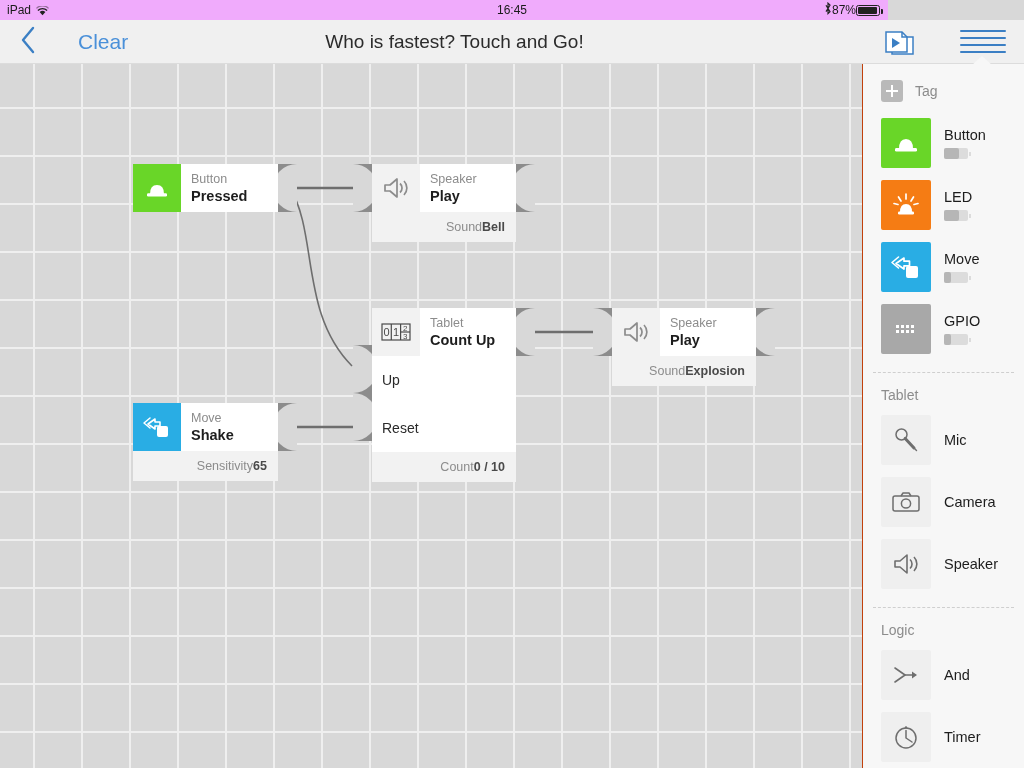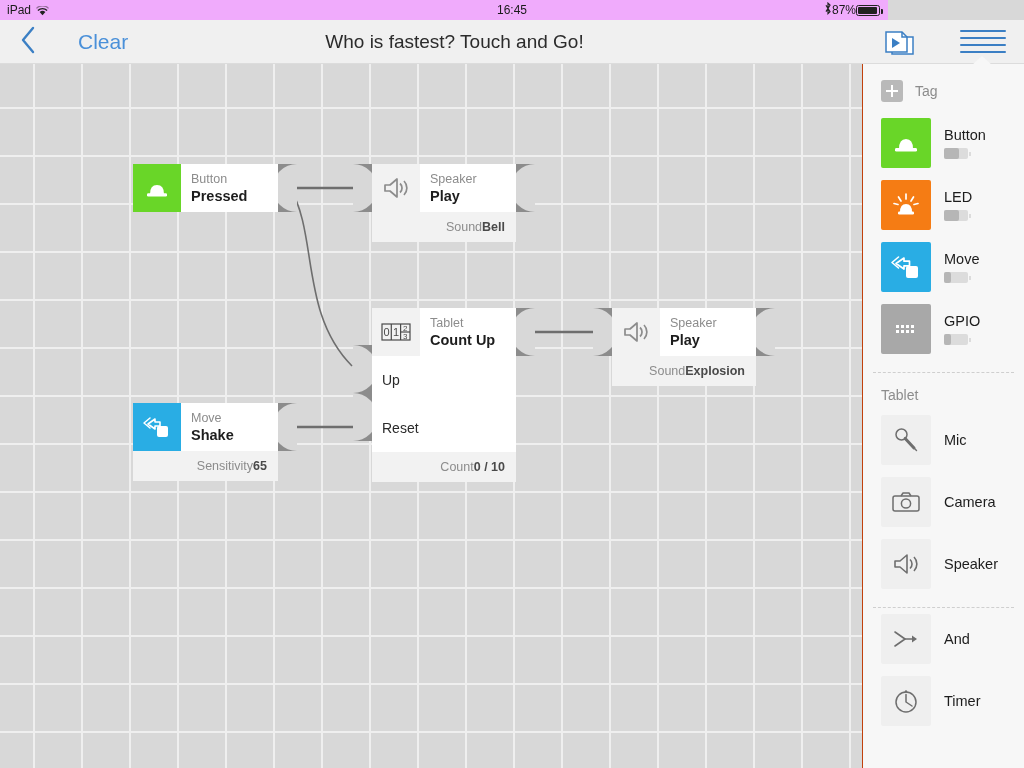--- a/index.html
+++ b/index.html
@@ -503,20 +503,21 @@
           <path d="M24 6 a10 10 0 0 1 0 14" stroke="#6e6e6e" stroke-width="1.6" fill="none"></path>
         </svg>
       </div>
       <div class="sb-meta">
         <span class="sb-label">Speaker</span>
       </div>
     </div>
 
     <div class="sb-div"></div>
 
+    <div class="sb-group-title">Logic</div>
 
     <div class="sb-item">
       <div class="sb-tile plain">
         <svg width="32" height="24" viewBox="0 0 32 24">
           <path d="M5 5 L15 12 L5 19" fill="none" stroke="#6e6e6e" stroke-width="1.6" stroke-linejoin="round" stroke-linecap="round"></path>
           <path d="M15 12 L25 12" stroke="#6e6e6e" stroke-width="1.6" stroke-linecap="round"></path>
           <path d="M22 8.5 L27 12 L22 15.5 z" fill="#6e6e6e"></path>
         </svg>
       </div>
       <div class="sb-meta">

